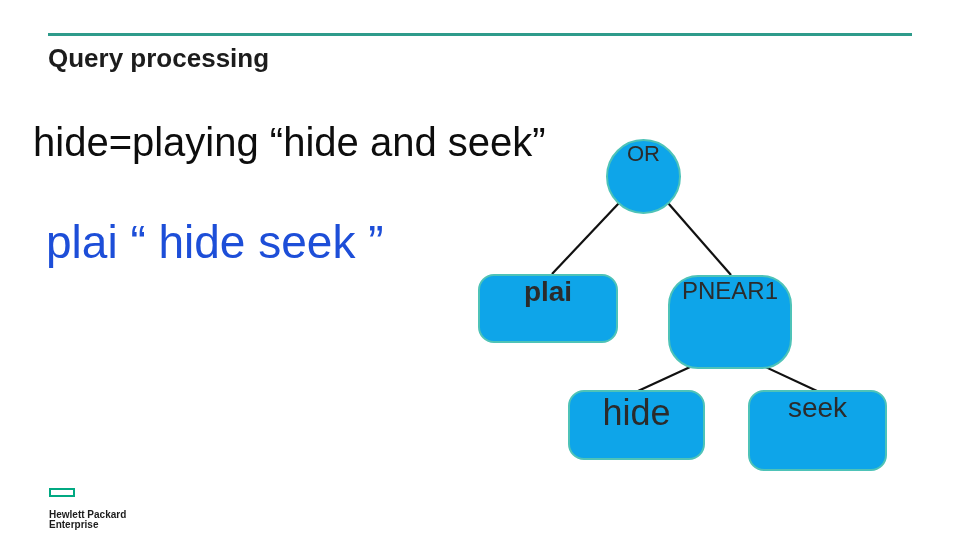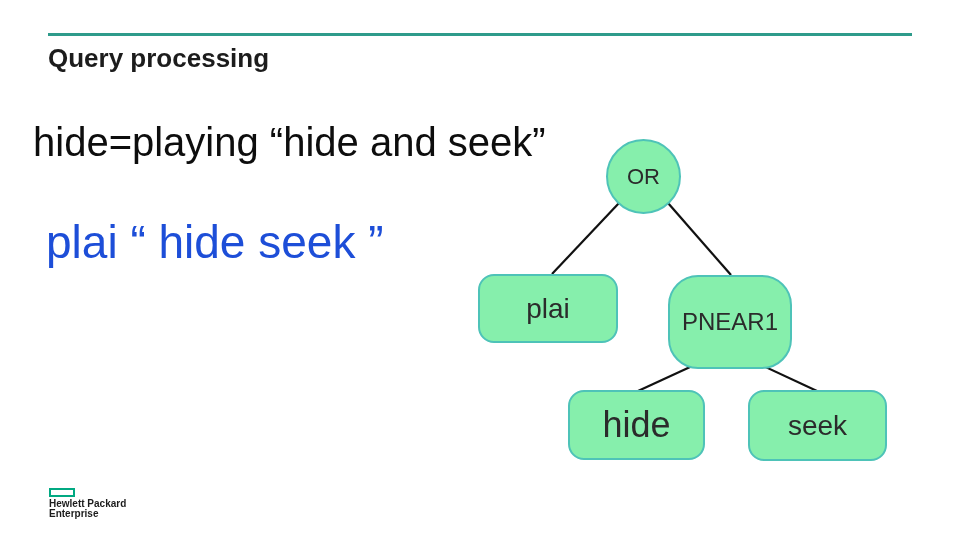--- a/index.html
+++ b/index.html
@@ -50,70 +50,71 @@
   svg.edges {
     position: absolute;
     left: 0; top: 0;
     width: 960px; height: 540px;
     z-index: 1;
   }
 
   .node {
     position: absolute;
     border: 2.5px solid #4ec3b8;
-    background: #86efac;
+    background: #0ea5e9;
     color: #2b2b2b;
     display: flex;
-    align-items: center;
+    align-items: flex-start;
     justify-content: center;
     z-index: 2;
   }
   .node-or {
     left: 606px; top: 139px;
     width: 75px; height: 75px;
     border-radius: 50%;
     font-size: 22px;
   }
   .node-plai {
     left: 478px; top: 274px;
     width: 140px; height: 69px;
     border-radius: 16px;
     font-size: 28px;
+    font-weight: bold;
   }
   .node-pnear {
     left: 668px; top: 275px;
     width: 124px; height: 94px;
     border-radius: 30px;
     font-size: 24px;
   }
   .node-hide {
     left: 568px; top: 390px;
     width: 137px; height: 70px;
     border-radius: 16px;
     font-size: 36px;
   }
   .node-seek {
     left: 748px; top: 390px;
-    width: 139px; height: 71px;
+    width: 139px; height: 81px;
     border-radius: 16px;
     font-size: 28px;
   }
 
   .logo {
     position: absolute;
     left: 49px; top: 488px;
     z-index: 2;
   }
   .logo-mark {
     width: 26px; height: 9px;
     border: 2.5px solid #01A982;
     background: #ffffff;
   }
   .logo-text {
-    margin-top: 2px;
+    margin-top: 13px;
     font-size: 10px;
     font-weight: bold;
     line-height: 10px;
     color: #1c1c1c;
     letter-spacing: 0px;
   }
 </style>
 </head>
 <body>
 

